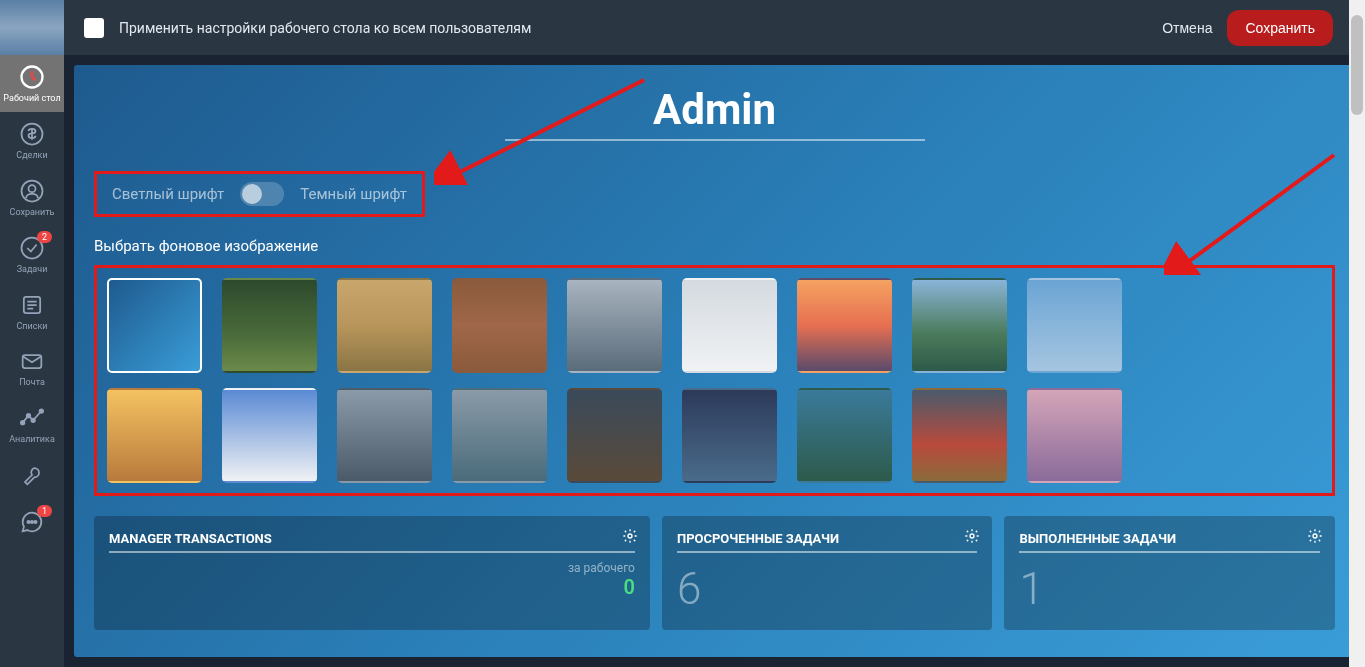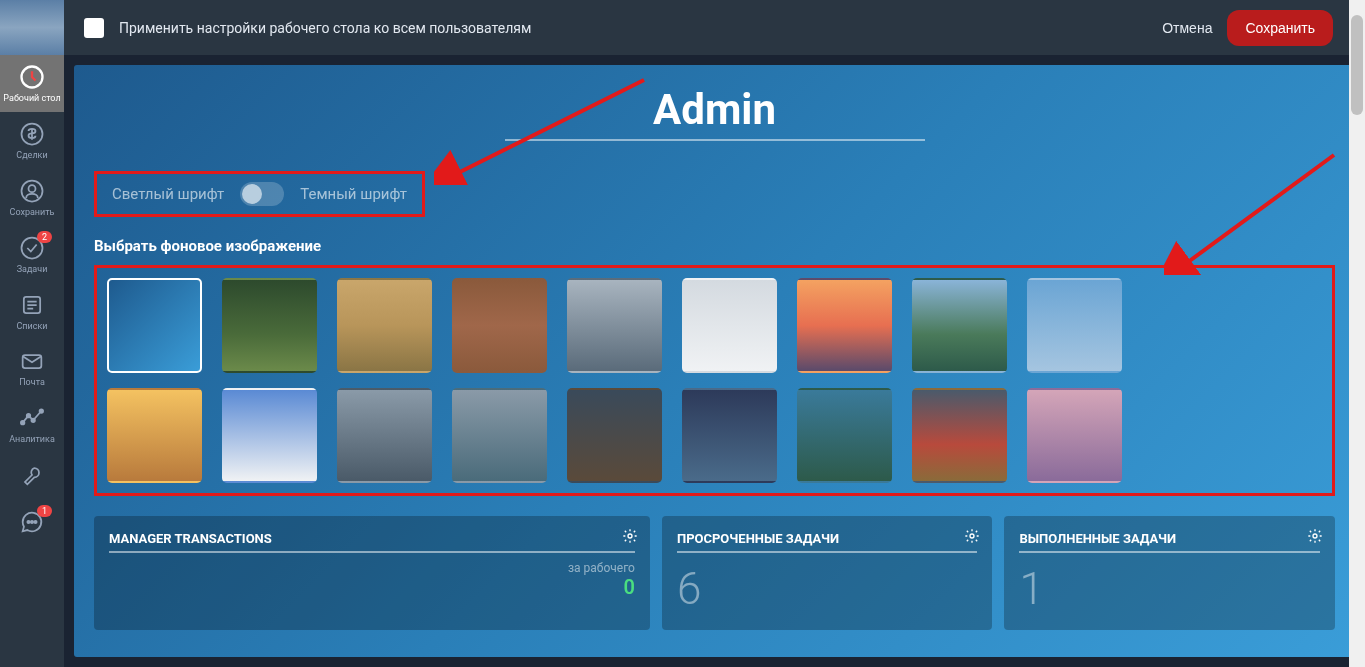--- a/index.html
+++ b/index.html
@@ -168,21 +168,21 @@
       left: 2px;
       top: 2px;
       width: 20px;
       height: 20px;
       background: rgba(255,255,255,0.6);
       border-radius: 50%;
     }
     .bg-section-label {
       color: #fff;
       font-size: 15px;
-      font-weight: 700;
+      font-weight: 400;
       margin-bottom: 10px;
     }
     .bg-grid-box {
       border: 3px solid #e21a1a;
       padding: 10px;
     }
     .bg-grid {
       display: flex;
       flex-direction: column;
       gap: 15px;

